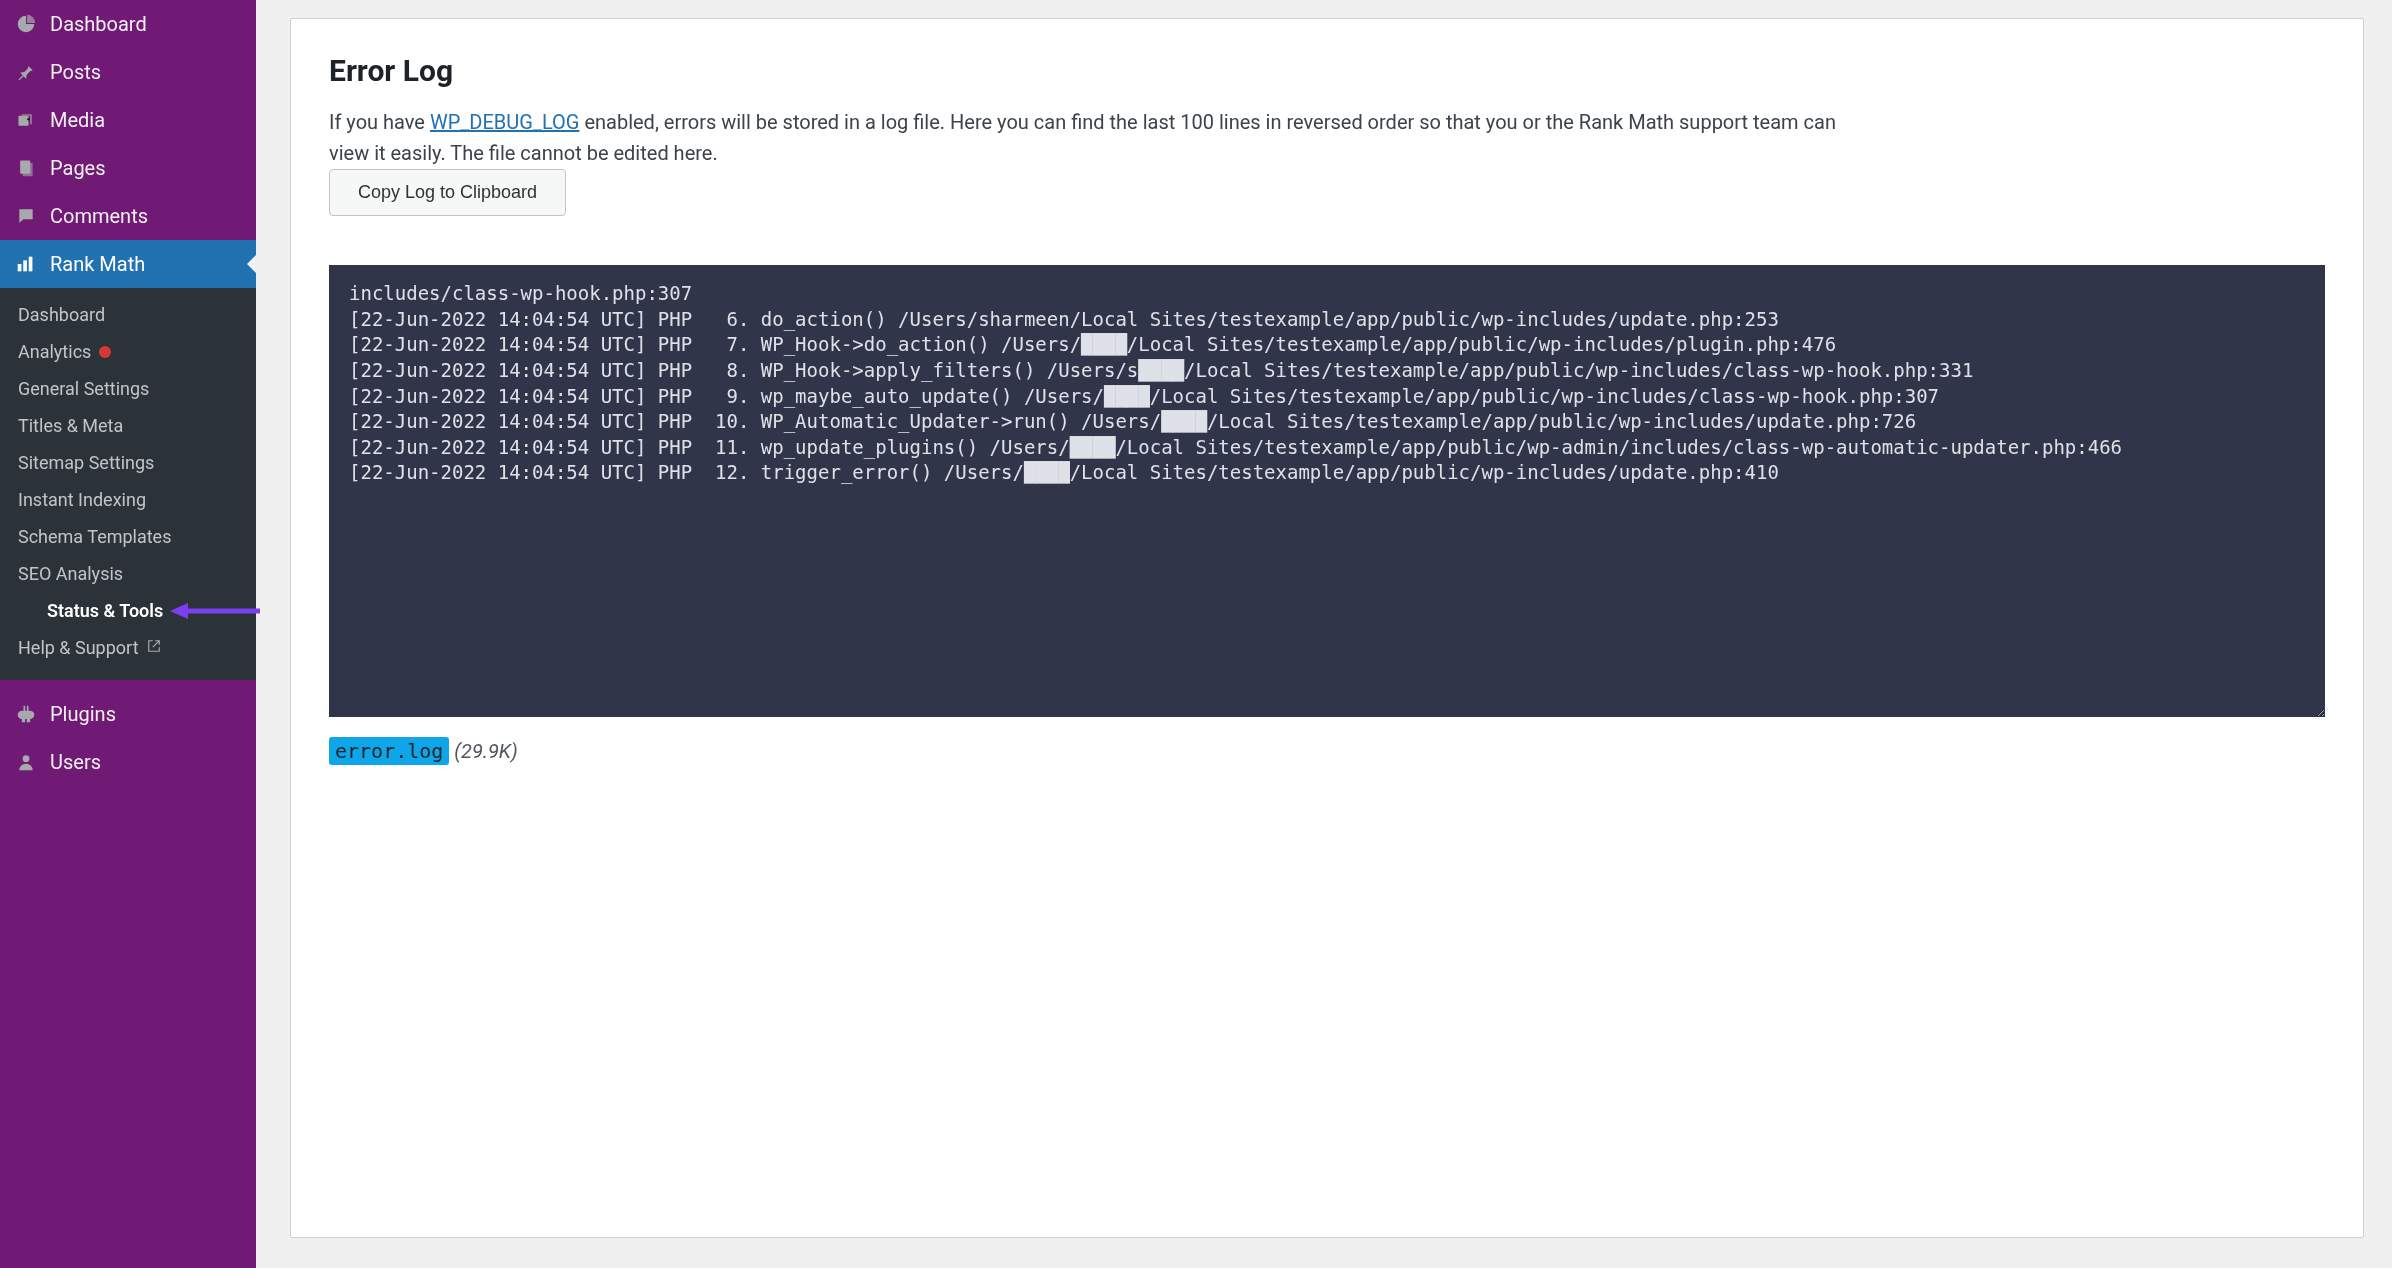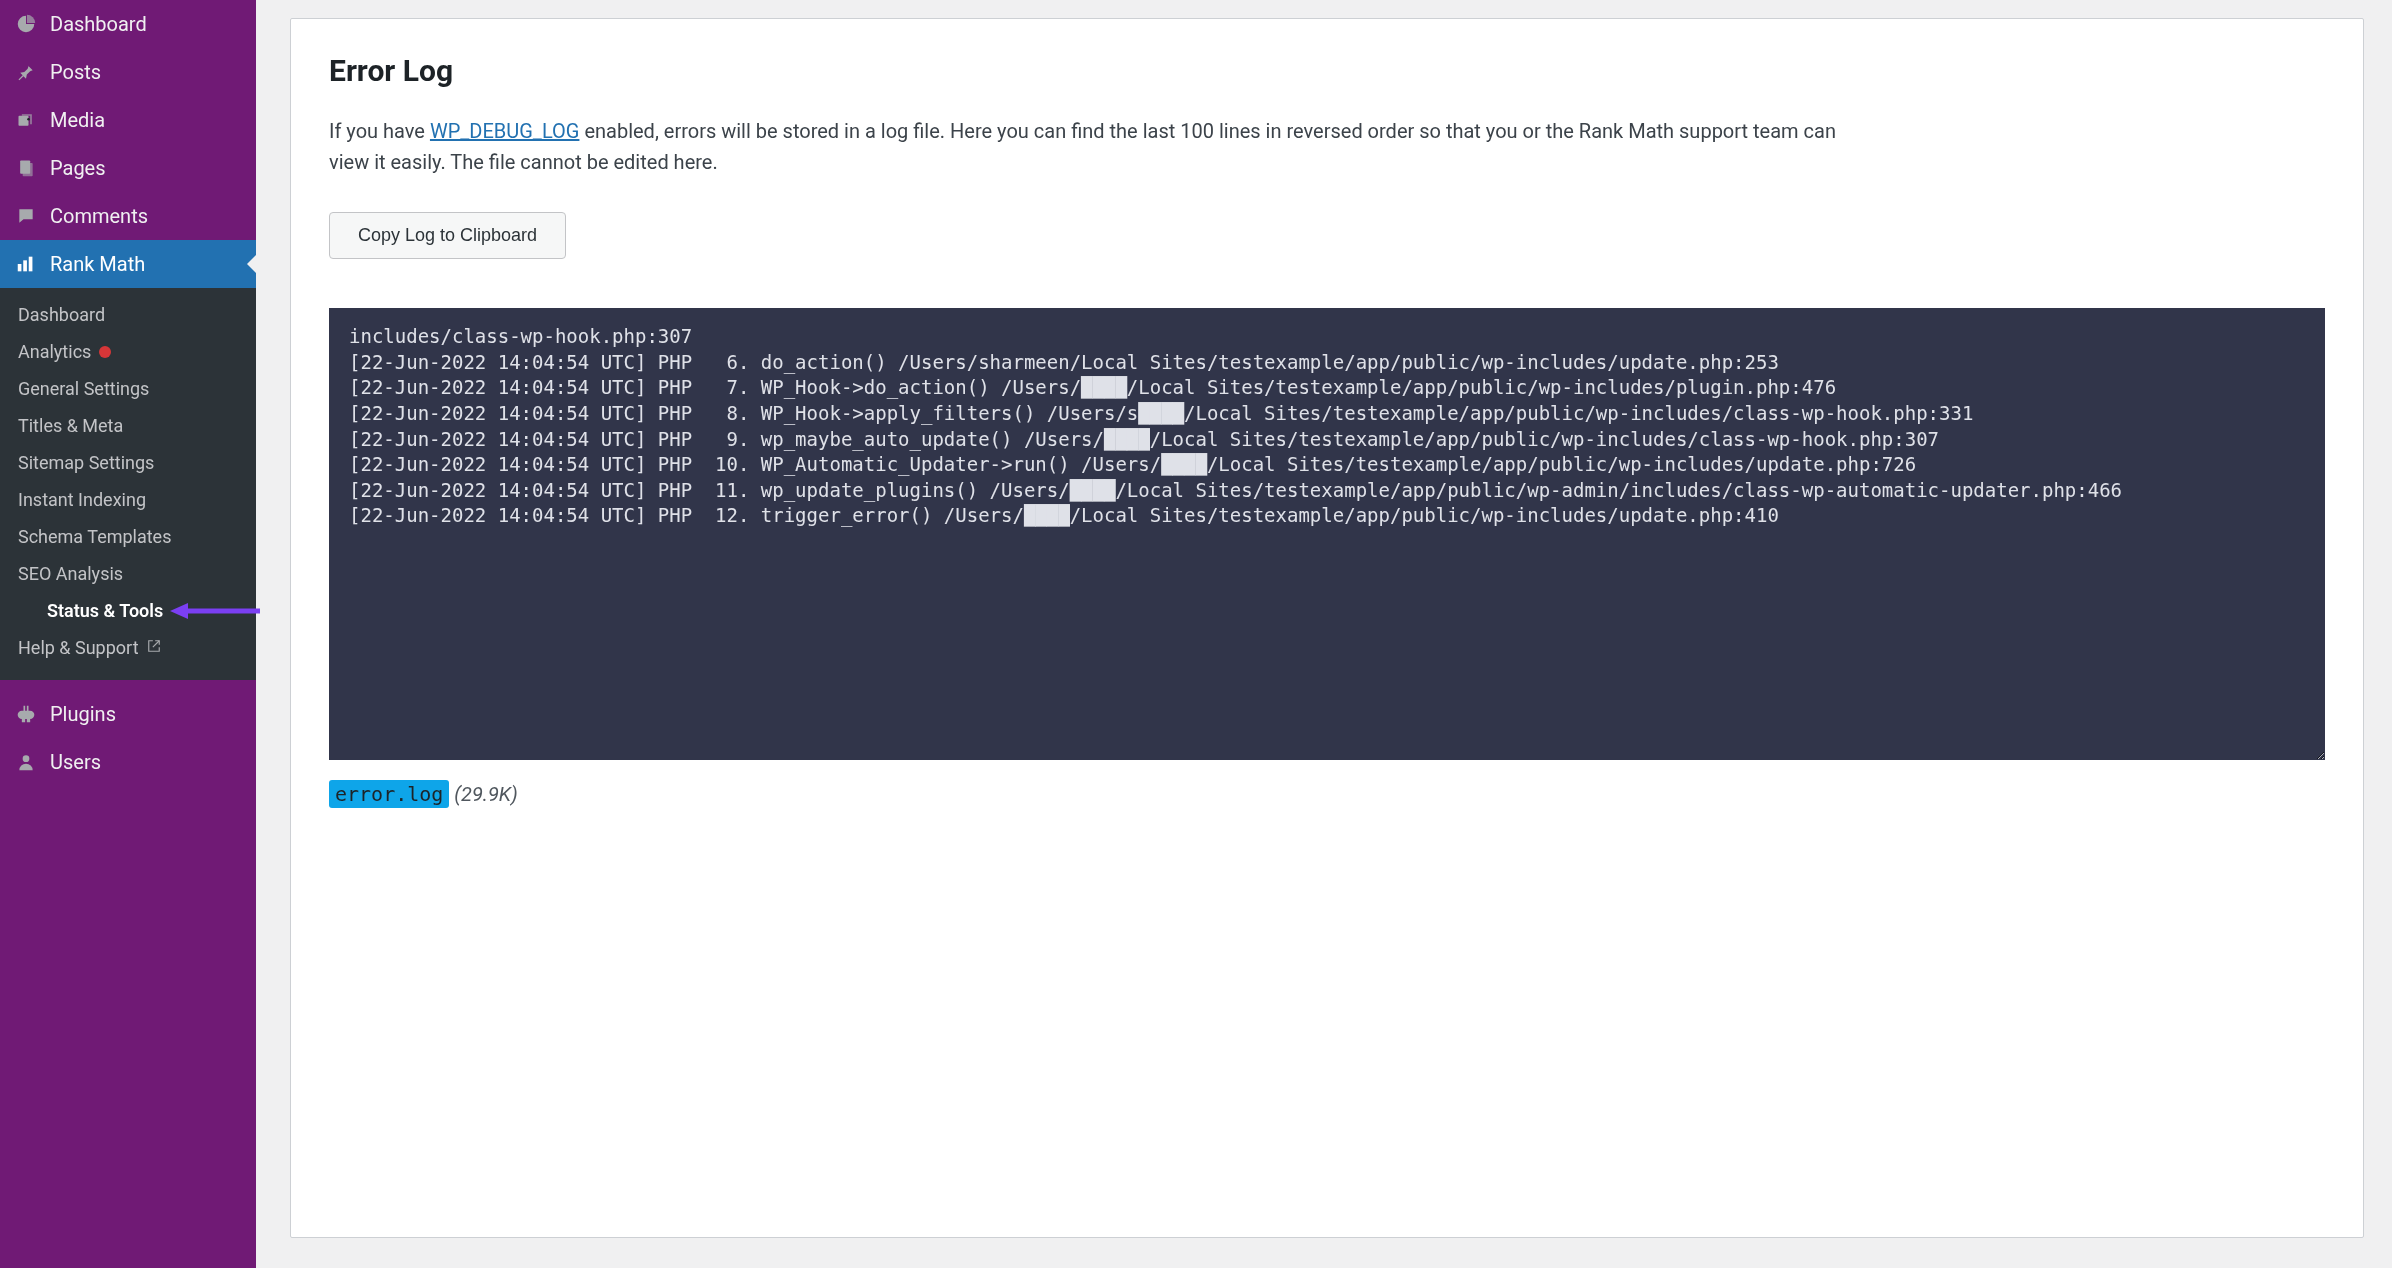--- a/index.html
+++ b/index.html
@@ -95,28 +95,27 @@
     border: 1px solid #cdd0d4;
     border-radius: 2px;
     width: 100%;
     min-height: 100%;
     padding: 34px 38px;
   }
   .page-title {
     font-size: 30px;
     font-weight: 700;
     color: #1d2327;
-    margin-bottom: 28px;
+    margin-bottom: 19px;
   }
   .intro {
     font-size: 20px;
     line-height: 1.55;
     color: #3c434a;
     max-width: 1540px;
-    margin-bottom: 34px;
   }
   .intro a {
     color: #2271b1;
     text-decoration: underline;
   }
   .copy-btn {
     background: #f6f7f7;
     border: 1px solid #c3c4c7;
     color: #2c3338;
     font-size: 18px;

